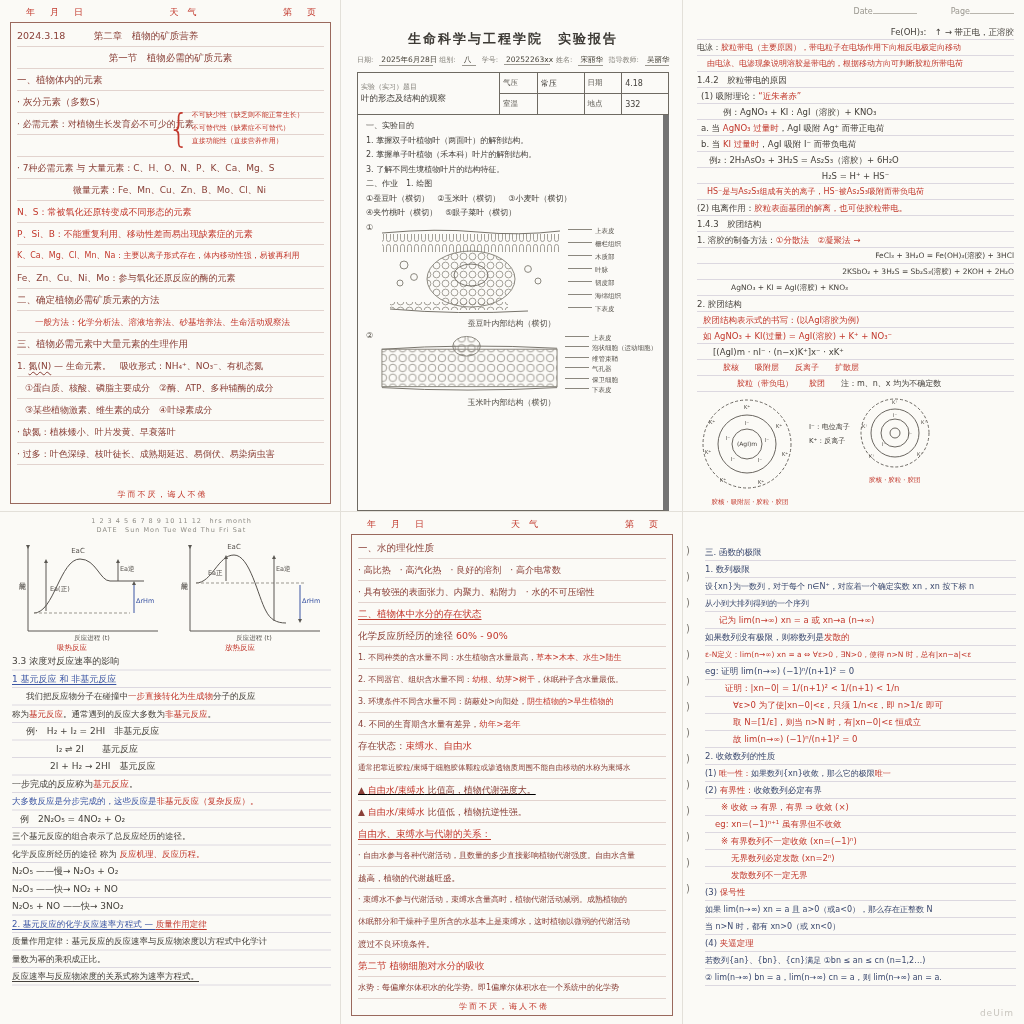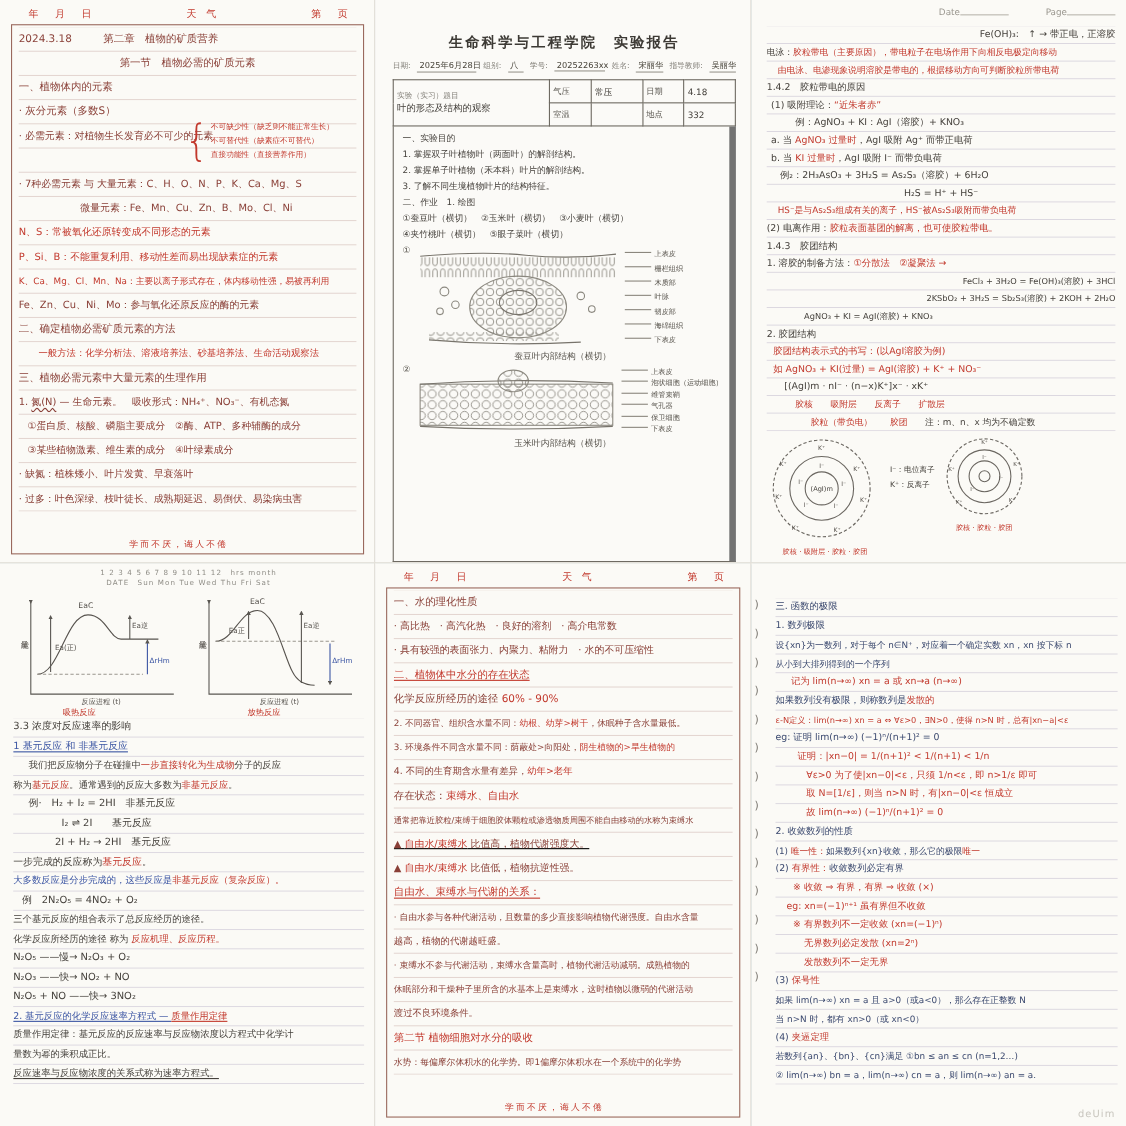--- a/index.html
+++ b/index.html
@@ -395,20 +395,21 @@
       <span>天 气</span>
       <span>第　页</span>
     </div>
     <div class="nb-frame">
       <div class="lines-p5">
           <div class="ln"><span class="ink-m">一、水的理化性质</span></div>
           <div class="ln" style="font-size: 9px;"><span class="ink-m">· 高比热　· 高汽化热　· 良好的溶剂　· 高介电常数</span></div>
           <div class="ln" style="font-size: 9px;"><span class="ink-m">· 具有较强的表面张力、内聚力、粘附力　· 水的不可压缩性</span></div>
           <div class="ln"><span class="ink-r ul">二、植物体中水分的存在状态</span></div>
           <div class="ln"><span class="ink-m">化学反应所经历的途径 </span><span class="ink-r">60% - 90%</span></div>
+          <div class="ln" style="font-size: 8px;"><span class="ink-m">1. 不同种类的含水量不同：水生植物含水量最高，</span><span class="ink-r">草本&gt;木本、水生&gt;陆生</span></div>
           <div class="ln" style="font-size: 8px;"><span class="ink-m">2. 不同器官、组织含水量不同：</span><span class="ink-r">幼根、幼芽&gt;树干</span><span class="ink-m">，休眠种子含水量最低。</span></div>
           <div class="ln" style="font-size: 8px;"><span class="ink-m">3. 环境条件不同含水量不同：荫蔽处&gt;向阳处，</span><span class="ink-r">阴生植物的&gt;旱生植物的</span></div>
           <div class="ln" style="font-size: 8.5px;"><span class="ink-m">4. 不同的生育期含水量有差异，</span><span class="ink-r">幼年&gt;老年</span></div>
           <div class="ln"><span class="ink-m">存在状态：</span><span class="ink-r">束缚水、自由水</span></div>
           <div class="ln" style="font-size: 7.5px;"><span class="ink-m">通常把靠近胶粒/束缚于细胞胶体颗粒或渗透物质周围不能自由移动的水称为束缚水</span></div>
           <div class="ln" style="font-size: 9px; text-decoration: underline;"><span class="ink-m">▲ </span><span class="ink-r">自由水/束缚水</span><span class="ink-m"> 比值高，植物代谢强度大。</span></div>
           <div class="ln" style="font-size: 9px;"><span class="ink-m">▲ </span><span class="ink-r">自由水/束缚水</span><span class="ink-m"> 比值低，植物抗逆性强。</span></div>
           <div class="ln"><span class="ink-r ul">自由水、束缚水与代谢的关系：</span></div>
           <div class="ln" style="font-size: 8px;"><span class="ink-m">· 自由水参与各种代谢活动，且数量的多少直接影响植物代谢强度。自由水含量</span></div>
           <div class="ln" style="font-size: 8.5px;"><span class="ink-m">越高，植物的代谢越旺盛。</span></div>

